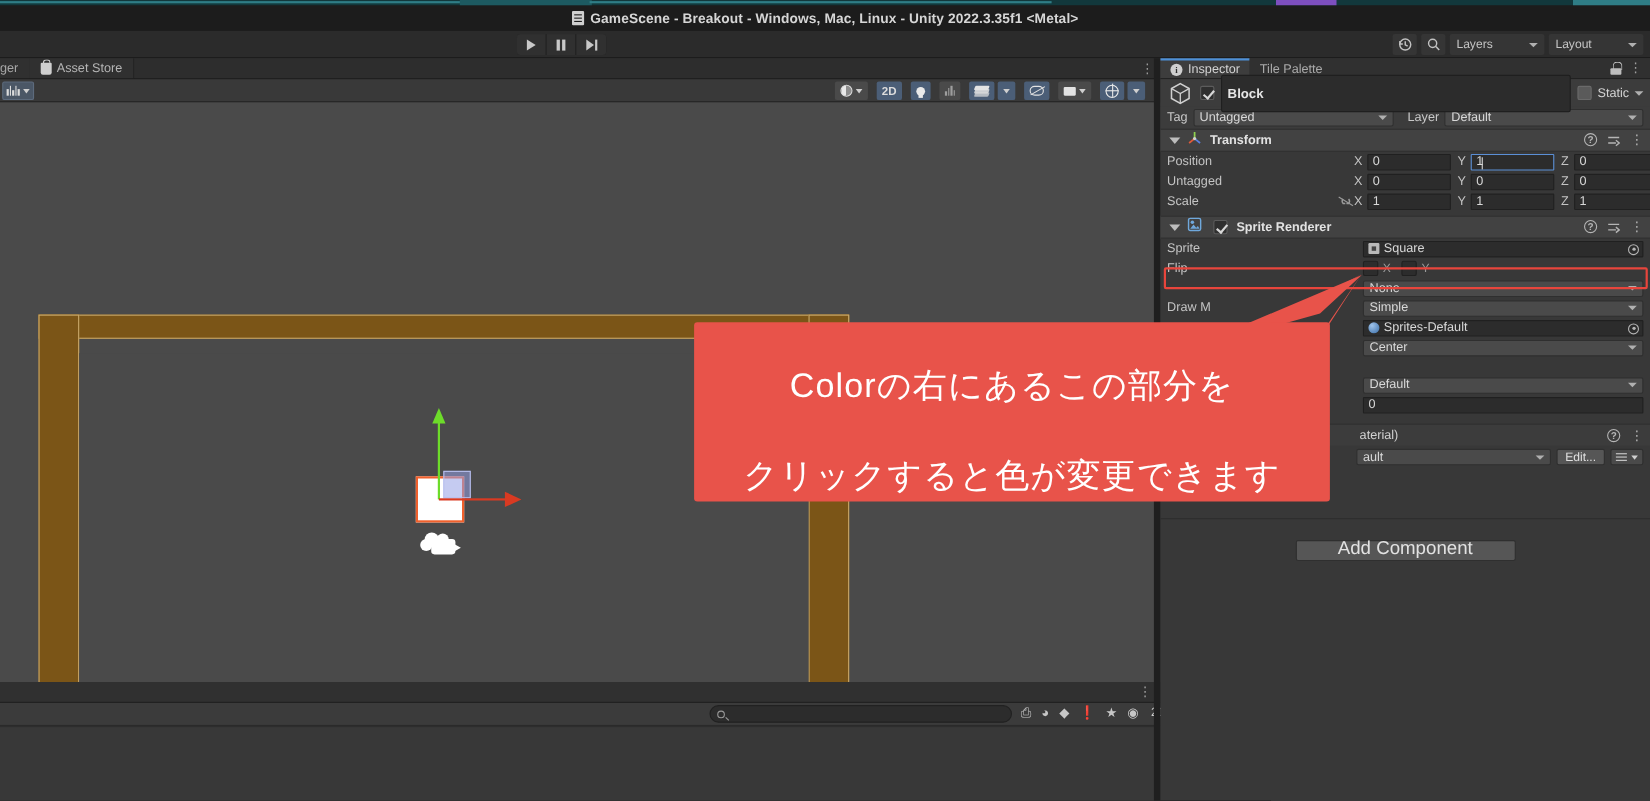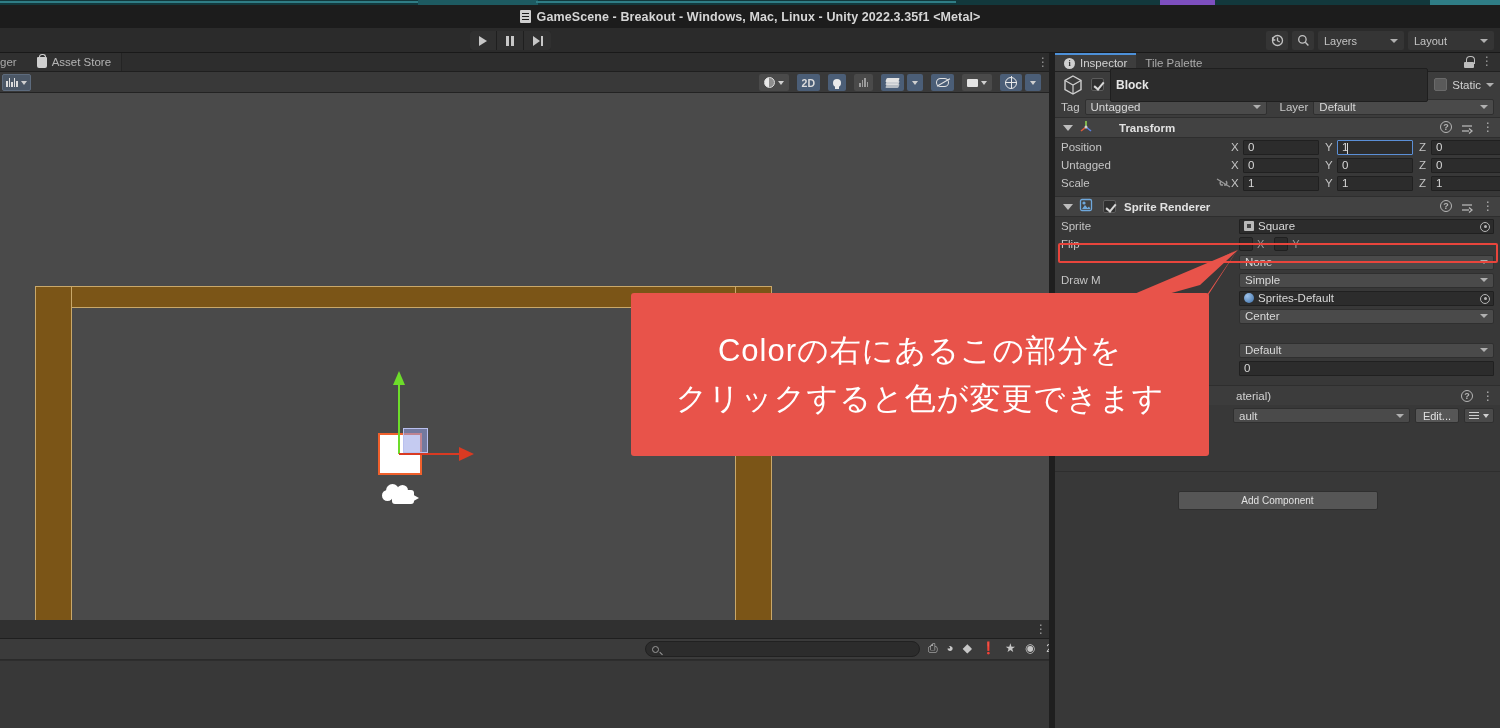--- a/index.html
+++ b/index.html
@@ -200,21 +200,21 @@
   .static-box{display:flex;align-items:center;gap:5px;}
   .static-cb{width:13px;height:13px;background:#5a5a5a;border:1px solid #6a6a6a;border-radius:2px;}
   .static-lbl{color:#d2d2d2;font-size:11.5px;}
 
   .taglayer { height:20px; display:flex; align-items:center; gap:5px; padding:0 6px; background:#3c3c3c;}
   .tl-label{color:#c8c8c8;font-size:11.5px;}
   .tl-drop{height:16px;background:#4a4a4a;border:1px solid #2f2f2f;border-radius:2px;display:flex;align-items:center;justify-content:space-between;padding:0 5px;color:#d8d8d8;font-size:11.5px;}
 
   .comp-header{height:21px;background:#424242;display:flex;align-items:center;gap:6px;padding:0 4px;border-top:1px solid #2e2e2e;border-bottom:1px solid #2e2e2e;position:relative;}
   .foldout{width:0;height:0;border-left:5px solid transparent;border-right:5px solid transparent;border-top:6px solid #bdbdbd;margin-left:4px;}
-  .comp-title{color:#e2e2e2;font-size:11.5px;font-weight:bold;margin-left:20px;}
+  .comp-title{color:#e2e2e2;font-size:11.5px;font-weight:bold;margin-left:1px;}
   .comp-right{position:absolute;right:6px;top:3px;display:flex;align-items:center;gap:9px;}
   .help-ic{width:12px;height:12px;border-radius:50%;border:1.3px solid #b5b5b5;color:#b5b5b5;font-size:9px;display:flex;align-items:center;justify-content:center;font-weight:bold;}
   .pre-ic{width:12px;height:12px;position:relative;}
   .kebab-v{color:#b5b5b5;font-size:12px;line-height:9px;}
 
   .row{height:18px;display:flex;align-items:center;padding:0 6px;}
   .row .rlabel{color:#c4c4c4;font-size:11.5px;width:170px;flex:none;}
   .axis{color:#c4c4c4;font-size:11.5px;width:12px;flex:none;}
   .vfield{height:15px;background:#2c2c2c;border:1px solid #202020;border-radius:1px;color:#d8d8d8;font-size:11.5px;display:flex;align-items:center;padding:0 4px;width:76px;flex:none;margin-right:6px;}
   .vfield.focus{border:1px solid #5b8fd6;background:#2c2c2c;position:relative;}
@@ -237,34 +237,34 @@
   .flip-axis{color:#9b9b9b;font-size:11px;margin-right:10px;}
 
   .mat-header{height:20px;background:#3c3c3c;display:flex;align-items:center;padding:0 6px;position:relative;border-top:1px solid #2e2e2e;}
   .mat-title{color:#d2d2d2;font-size:11.5px;}
   .edit-btn{height:15px;background:#565656;border:1px solid #2f2f2f;border-radius:2px;color:#e0e0e0;font-size:11px;display:flex;align-items:center;padding:0 7px;margin-left:5px;}
   .pref-btn{height:15px;background:#4a4a4a;border:1px solid #2f2f2f;border-radius:2px;display:flex;align-items:center;gap:4px;padding:0 4px;margin-left:5px;}
   .slider-ic{display:flex;flex-direction:column;gap:2px;}
   .slider-ic s{display:block;width:10px;height:1.3px;background:#cfcfcf;text-decoration:none;}
 
   .add-comp-wrap{position:absolute;left:0;top:421px;width:445px;height:40px;display:flex;align-items:center;justify-content:center;}
-  .add-comp{width:200px;height:19px;background:#565656;border:1px solid #2f2f2f;border-radius:2px;color:#e2e2e2;font-size:10px;display:flex;align-items:center;justify-content:center;margin-top:12px;}
+  .add-comp{width:200px;height:19px;background:#565656;border:1px solid #2f2f2f;border-radius:2px;color:#e2e2e2;font-size:17px;display:flex;align-items:flex-end;justify-content:center;margin-top:12px;}
   .insp-sep{position:absolute;left:0;width:445px;height:1px;background:#2e2e2e;}
 
   
   .anno-rect{
     position:absolute;left:1058px;top:243px;width:440px;height:20px;
     border:2.5px solid #e8453c; border-radius:2px; pointer-events:none;
   }
   .anno-bubble{
     position:absolute;left:631px;top:293px;width:578px;height:163px;
     background:#e8534a; border-radius:3px;
     display:flex;flex-direction:column;align-items:center;justify-content:center;gap:6px;
   }
-  .anno-line{color:#ffffff;font-size:31px;letter-spacing:1px;font-family:"Liberation Sans","DejaVu Sans",sans-serif;}
+  .anno-line{color:#ffffff;font-size:31px;letter-spacing:1px;font-family:"Liberation Sans","DejaVu Sans",sans-serif;margin-top:34px;}
 </style>
 </head>
 <body>
 
 <div id="app">
 
   <div class="top-accent">
     <div class="seg1"></div>
       <div class="seg2"></div>
       <div class="seg3"></div>

